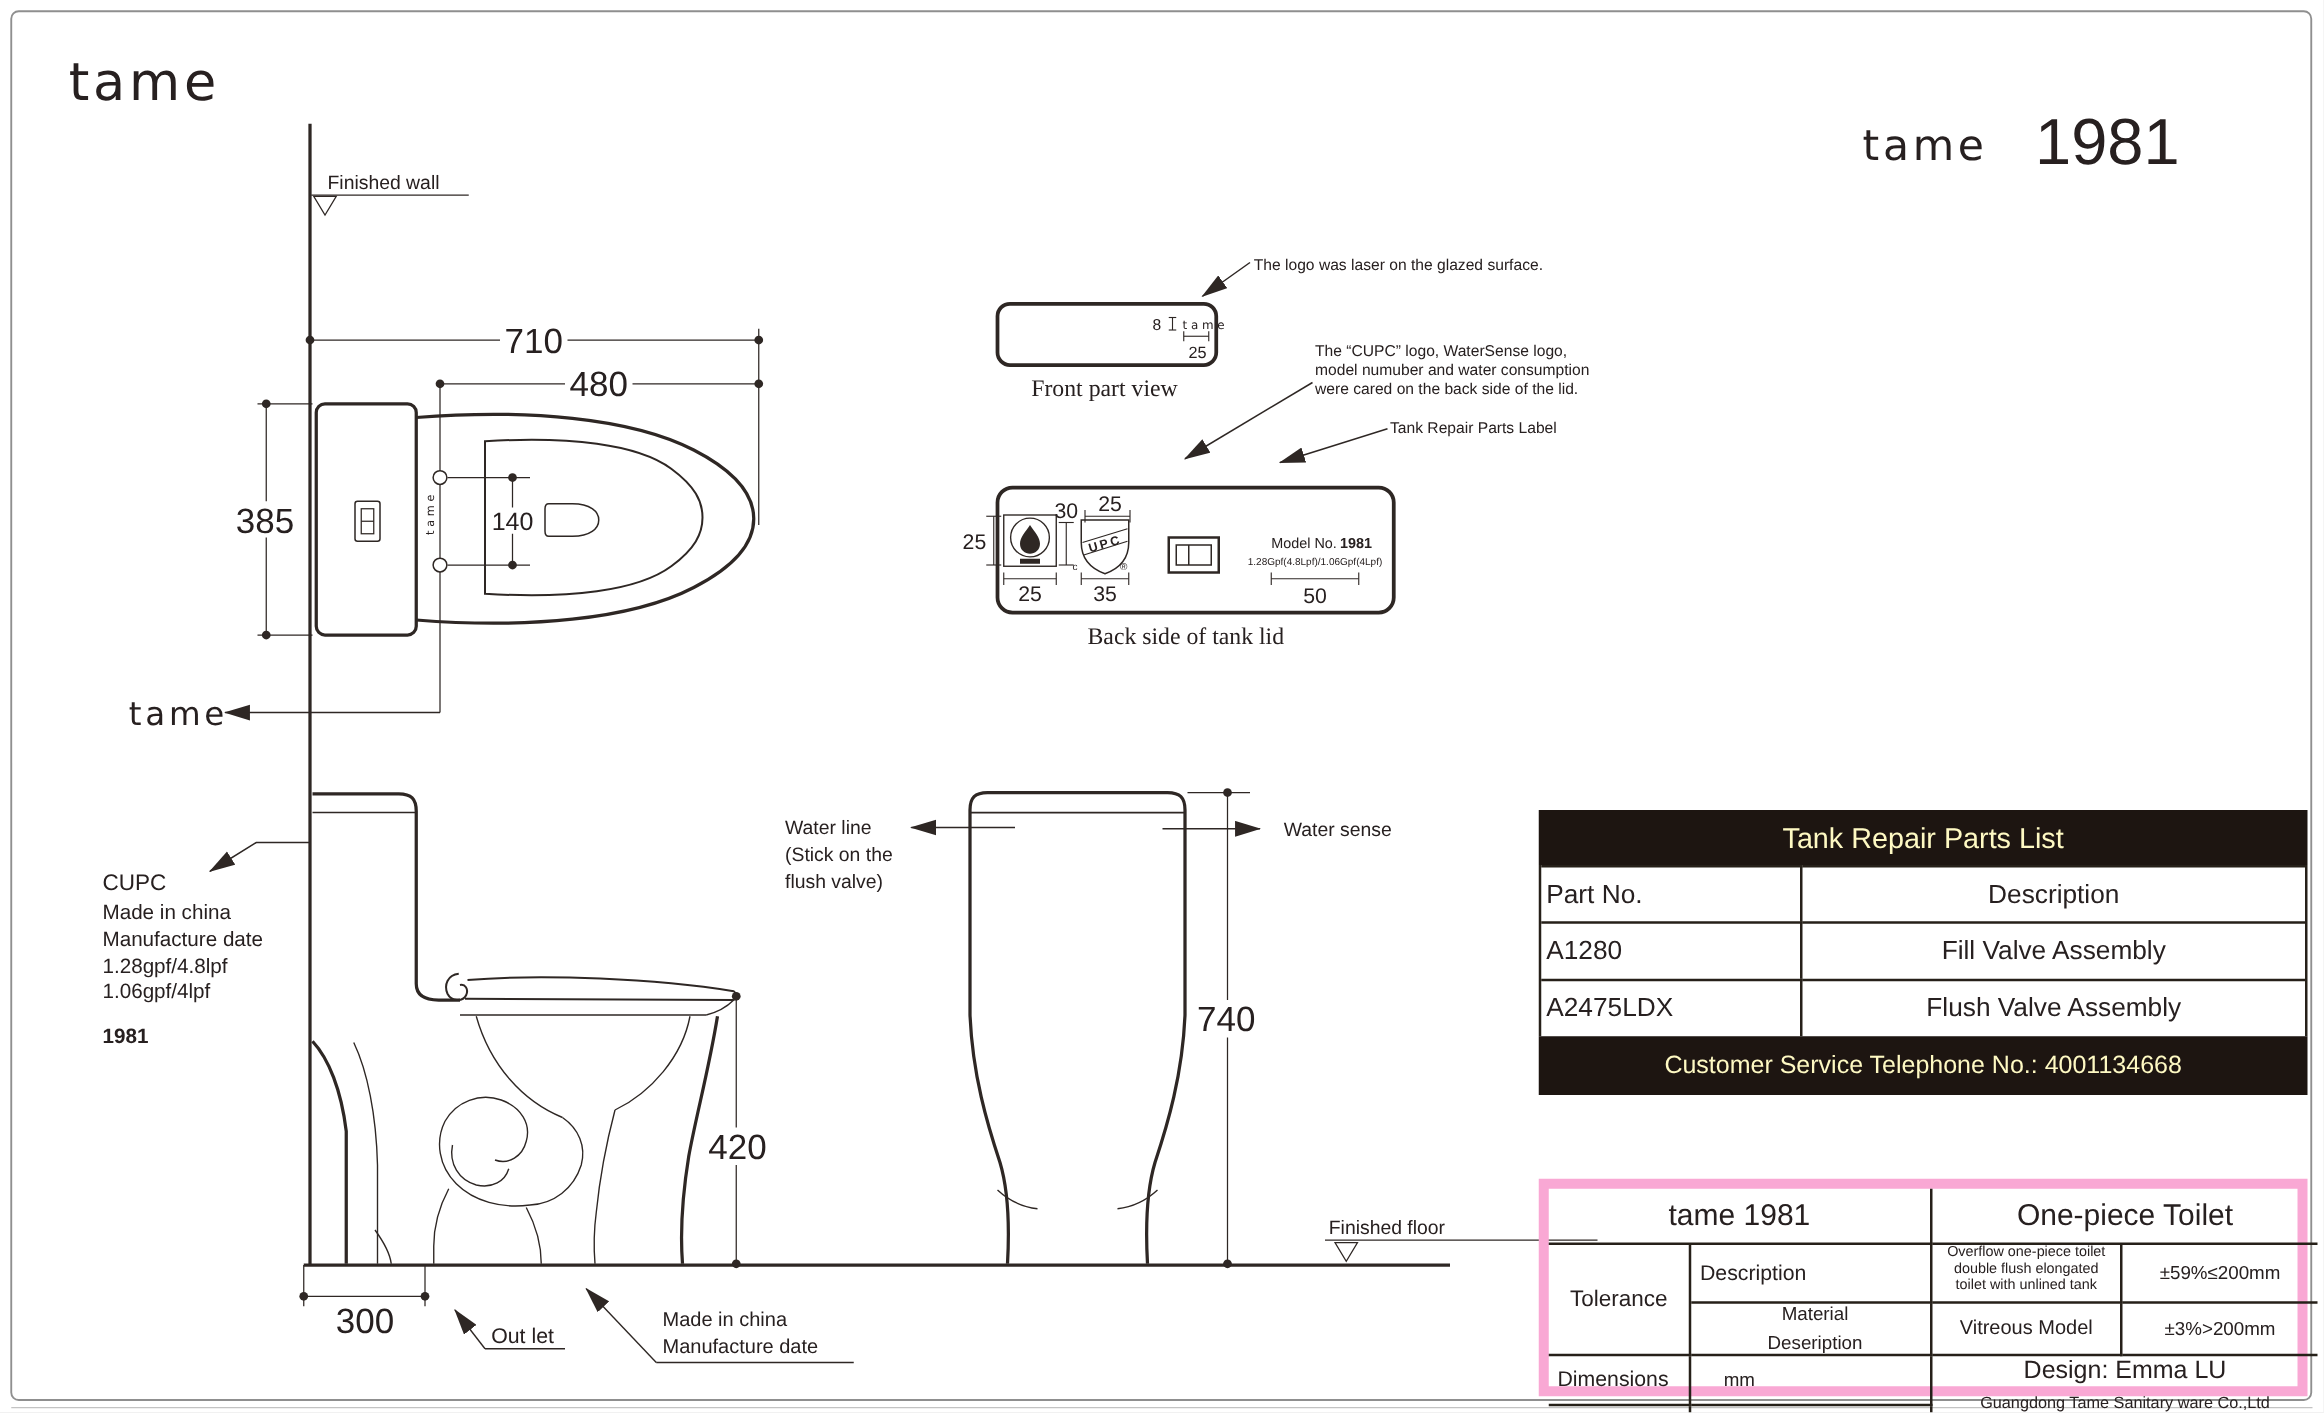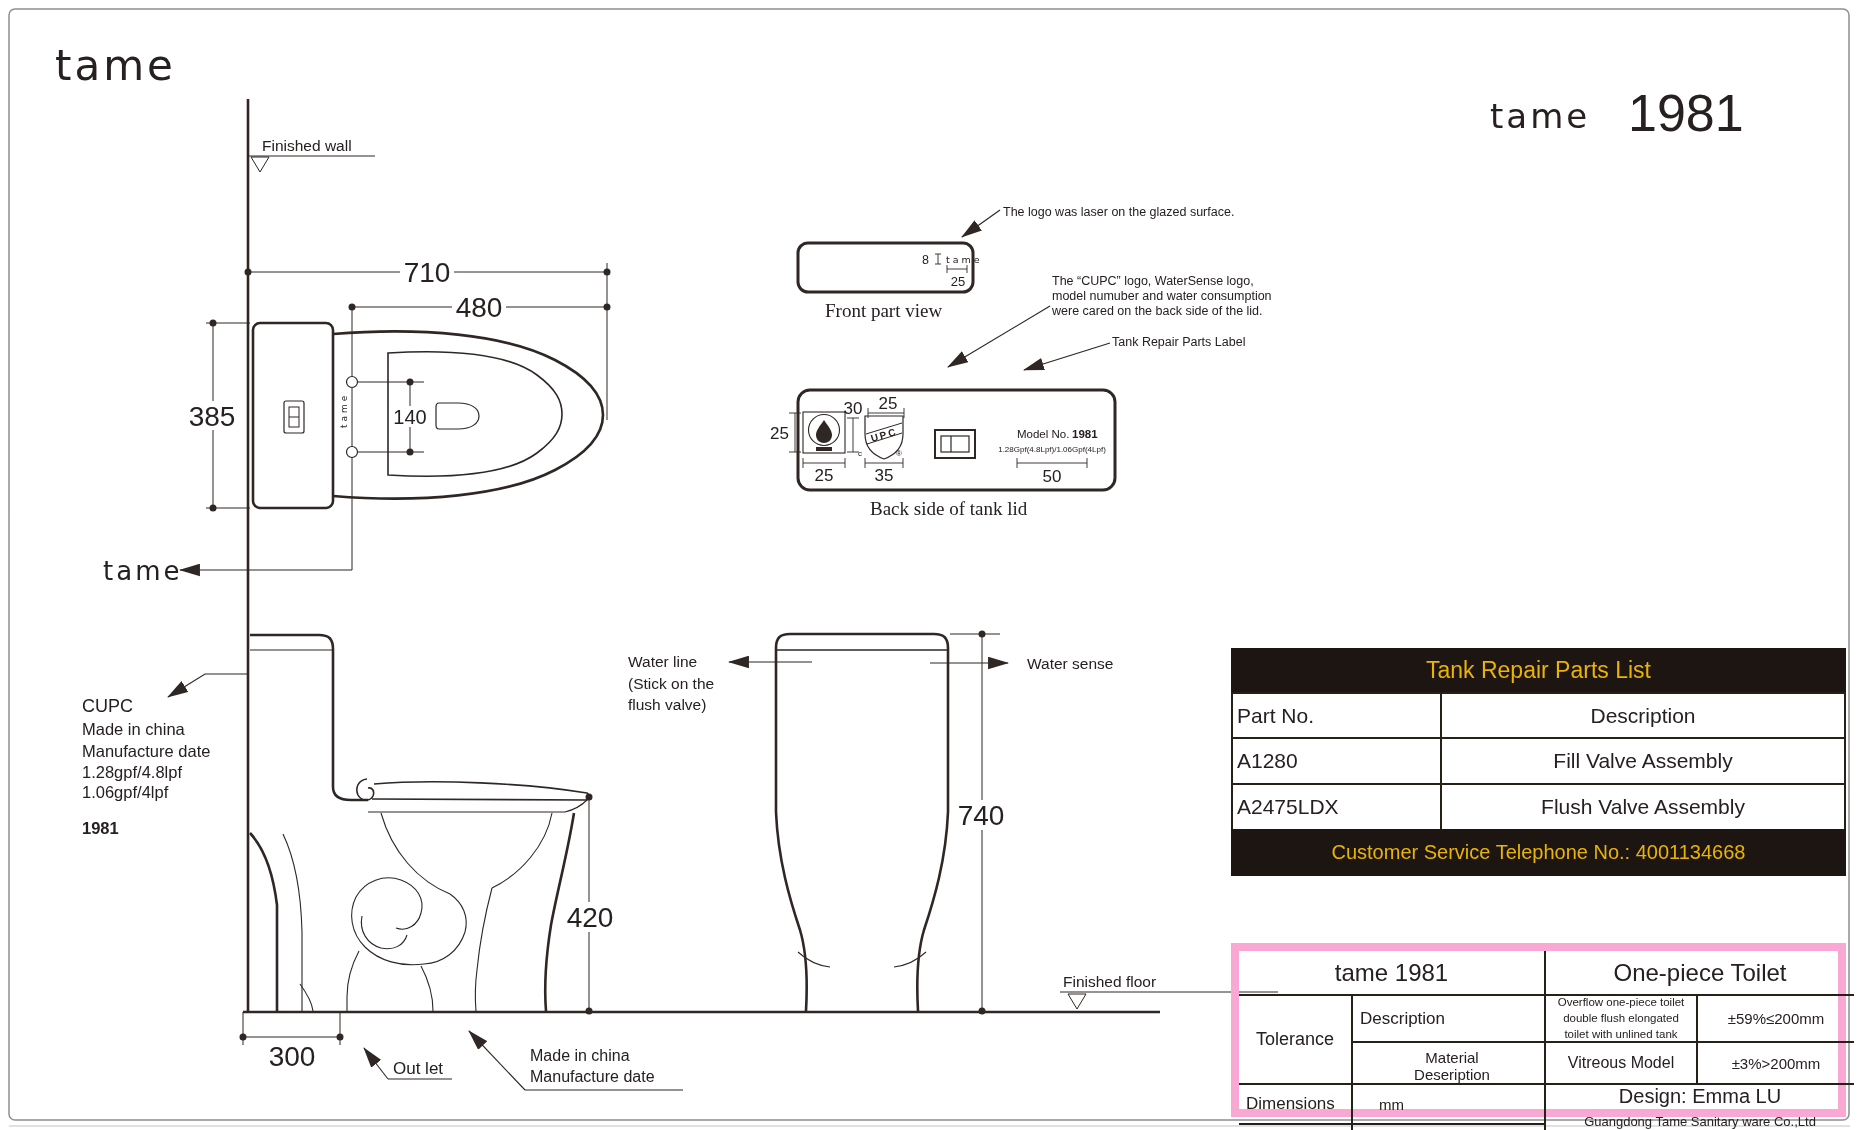--- a/index.html
+++ b/index.html
@@ -3,41 +3,41 @@
 <meta charset="utf-8">
 <style>
   html,body{margin:0;padding:0;background:#e8e8e8;}
   .page{position:relative;width:1859px;height:1130px;background:#ffffff;
         font-family:"Liberation Sans",sans-serif;color:#272020;overflow:hidden;}
   svg{position:absolute;left:0;top:0;}
   svg text{fill:#272020;}
   .logo-font{font-family:"DejaVu Sans",sans-serif;letter-spacing:3px;}
   
   .parts-table{position:absolute;left:1231px;top:648px;width:615px;box-sizing:border-box;}
-  .pt-title,.pt-footer{background:#1d1511;color:#eab308;display:flex;align-items:center;justify-content:center;box-sizing:border-box;}
+  .pt-title,.pt-footer{background:#1d1511;color:#fef9c3;display:flex;align-items:center;justify-content:center;box-sizing:border-box;}
   .pt-title{height:44px;font-size:23px;}
   .pt-footer{height:47px;font-size:20px;}
   .pt-grid{display:grid;grid-template-columns:209px 1fr;grid-template-rows:45px 46px 46px;
            border-left:2px solid #262019;border-right:2px solid #262019;box-sizing:border-box;}
   .pt-cell{display:flex;align-items:center;font-size:21px;box-sizing:border-box;border-top:2px solid #262019;}
   .pt-c1{border-right:2px solid #262019;padding-left:4px;}
   .pt-center{justify-content:center;}
   
   .tb{position:absolute;left:1231px;top:943px;width:615px;height:174px;display:grid;
       grid-template-columns:114px 193px 152px 156px;grid-template-rows:45px 47px 42px 40px 40px;
       border:8px solid #f9a8d4;box-sizing:border-box;}
   .tb>div{box-sizing:border-box;display:flex;align-items:center;}
   .bb{border-bottom:2px solid #262019;}
   .br{border-right:2px solid #262019;}
   .tb .center{justify-content:center;}
   .tb-model{grid-column:1/3;font-size:24px;}
   .tb-product{grid-column:3/5;font-size:24px;}
   .tb-label{font-size:17px;padding-left:7px;}
-  .tb-label2{font-size:15px;padding-left:7px;flex-direction:column;align-items:flex-start;justify-content:flex-end;line-height:17px;}
-  .tb-desc{flex-direction:column;justify-content:space-between;font-size:11.5px;line-height:13px;align-items:center;}
+  .tb-label2{font-size:15px;padding-left:7px;flex-direction:column;align-items:flex-start;justify-content:space-between;line-height:17px;}
+  .tb-desc{flex-direction:column;justify-content:flex-start;font-size:11.5px;line-height:13px;align-items:center;}
   .tb-tol{grid-row:2/4;font-size:18px;}
   .tb-tolv{font-size:15px;}
   .tb-mat{font-size:16px;}
   .tb-small{font-size:15px;padding-left:26px;}
   .tb-design{grid-column:3/5;grid-row:4/6;flex-direction:column;justify-content:flex-start;}
   .tb-design .d1{font-size:20px;margin-bottom:6px;}
   .tb-design .d2{font-size:13px;}
 </style>
 </head>
 <body>

